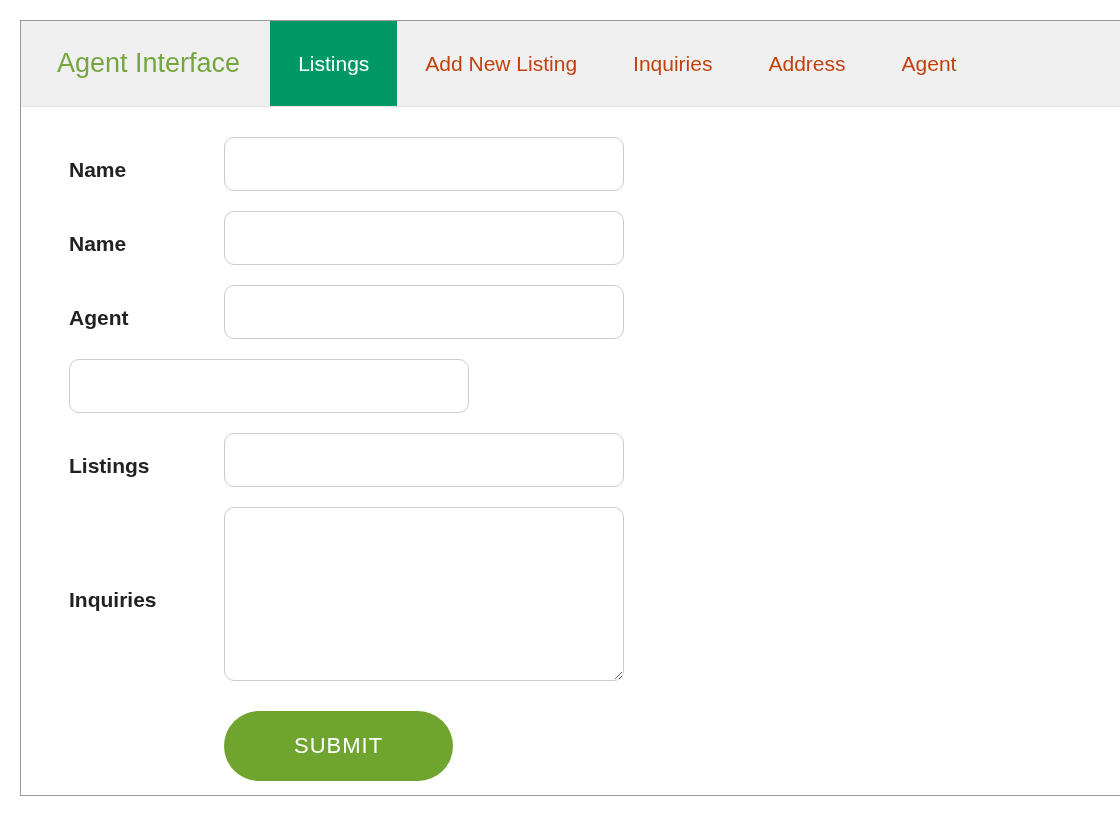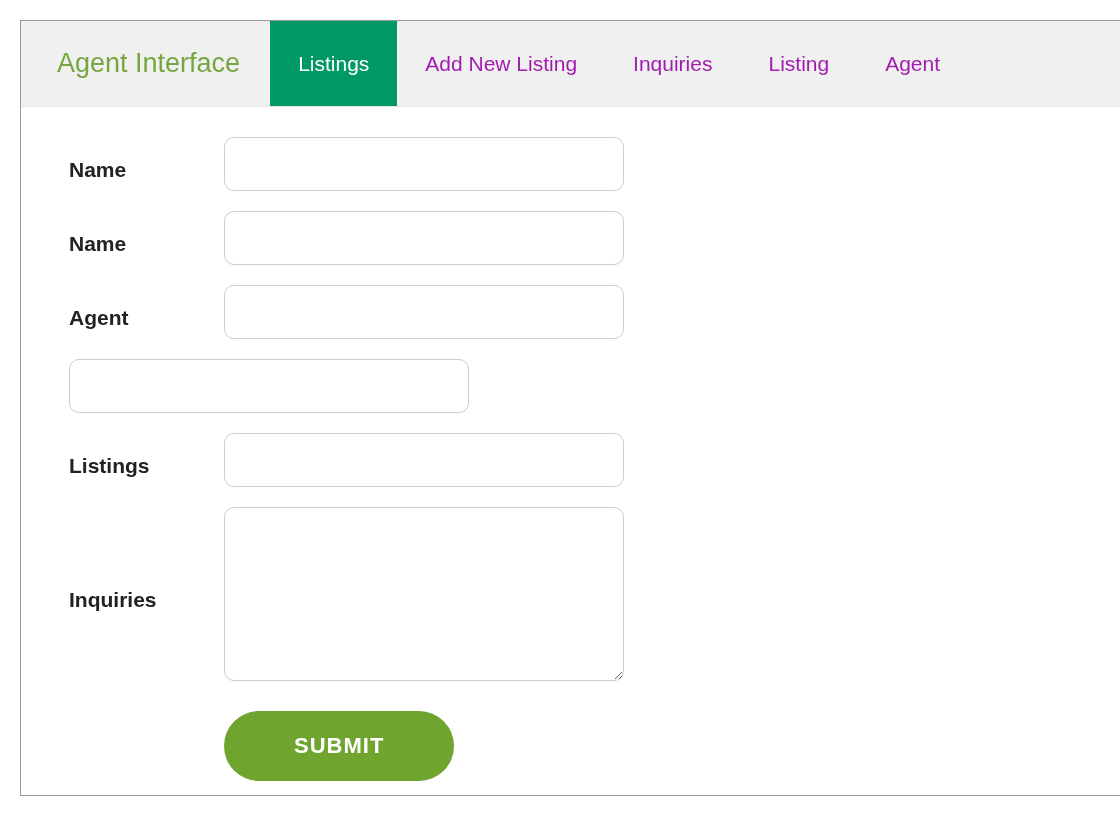--- a/index.html
+++ b/index.html
@@ -32,21 +32,21 @@
       padding: 0 30px 0 36px;
       font-size: 27px;
       color: #76a63f;
       font-weight: 400;
     }
     .nav-item {
       display: flex;
       align-items: center;
       padding: 0 28px;
       font-size: 21px;
-      color: #a21caf;
+      color: #c2410c;
       cursor: pointer;
       font-weight: 400;
     }
     .nav-item.active {
       background: #009966;
       color: #fff;
     }
     .content {
       padding: 30px 48px;
     }
@@ -85,36 +85,36 @@
       margin-top: 30px;
       padding-left: 155px;
     }
     .submit-btn {
       background: #6fa52e;
       color: #fff;
       border: none;
       border-radius: 40px;
       padding: 22px 70px;
       font-size: 22px;
-      font-weight: bold;
+      font-weight: normal;
       letter-spacing: 1px;
       cursor: pointer;
       font-family: inherit;
     }
   </style>
 </head>
 <body>
 
 <div class="window">
   <div class="navbar">
     <div class="brand">Agent Interface</div>
     <div class="nav-item active">Listings</div>
     <div class="nav-item">Add New Listing</div>
     <div class="nav-item">Inquiries</div>
-    <div class="nav-item">Listing</div>
+    <div class="nav-item">Address</div>
     <div class="nav-item">Agent</div>
   </div>
 
   <div class="content">
     <div class="form-row">
       <div class="form-label">Name</div>
       <input class="form-input" type="text" value="" style="">
     </div>
     <div class="form-row">
       <div class="form-label">Name</div>

